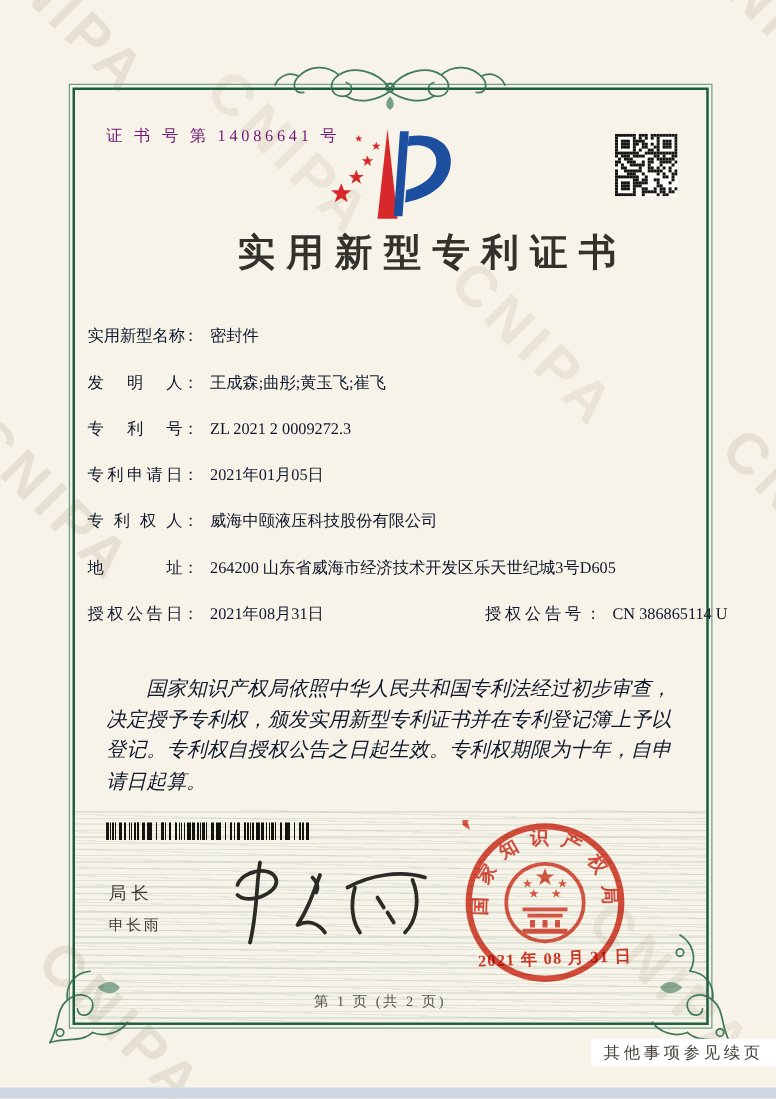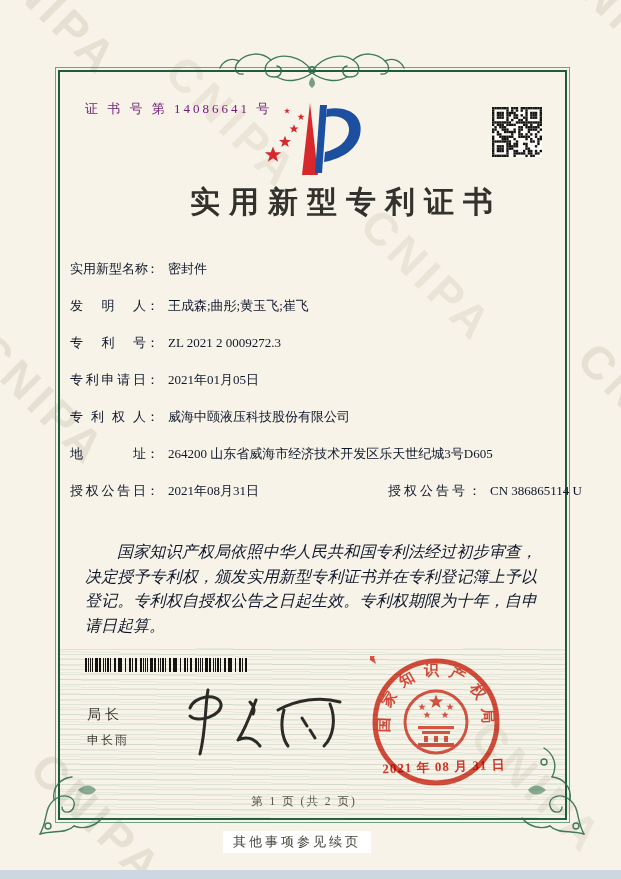--- a/index.html
+++ b/index.html
@@ -68,21 +68,21 @@
   .seal-date {
     position:absolute; left:381px; top:758px; width:126px; z-index:6;
     text-align:center; font-size:13px; font-weight:bold; color:#da3a28;
     letter-spacing:1px; transform:rotate(-2deg); mix-blend-mode:multiply; white-space:nowrap;
   }
   .page-note {
     position:absolute; left:55px; top:794px; width:498px; z-index:4;
     text-align:center; font-size:11.5px; color:#55534a; letter-spacing:2px;
   }
   .continuation {
-    position:absolute; left:0; top:831px; width:565px; z-index:4; text-align:center;padding-left:29px;
+    position:absolute; left:0; top:831px; width:621px; z-index:4; text-align:right;padding-left:29px;
   }
   .continuation span {
     display:inline-block; background:#ffffff; padding:2px 10px;
     font-size:13px; letter-spacing:3px; color:#45433b;
   }
   .bottom-strip { position:absolute; left:0; bottom:0; width:621px; height:9px; background:#ccd7e2; z-index:7; }
 </style>
 </head>
 <body>
 

